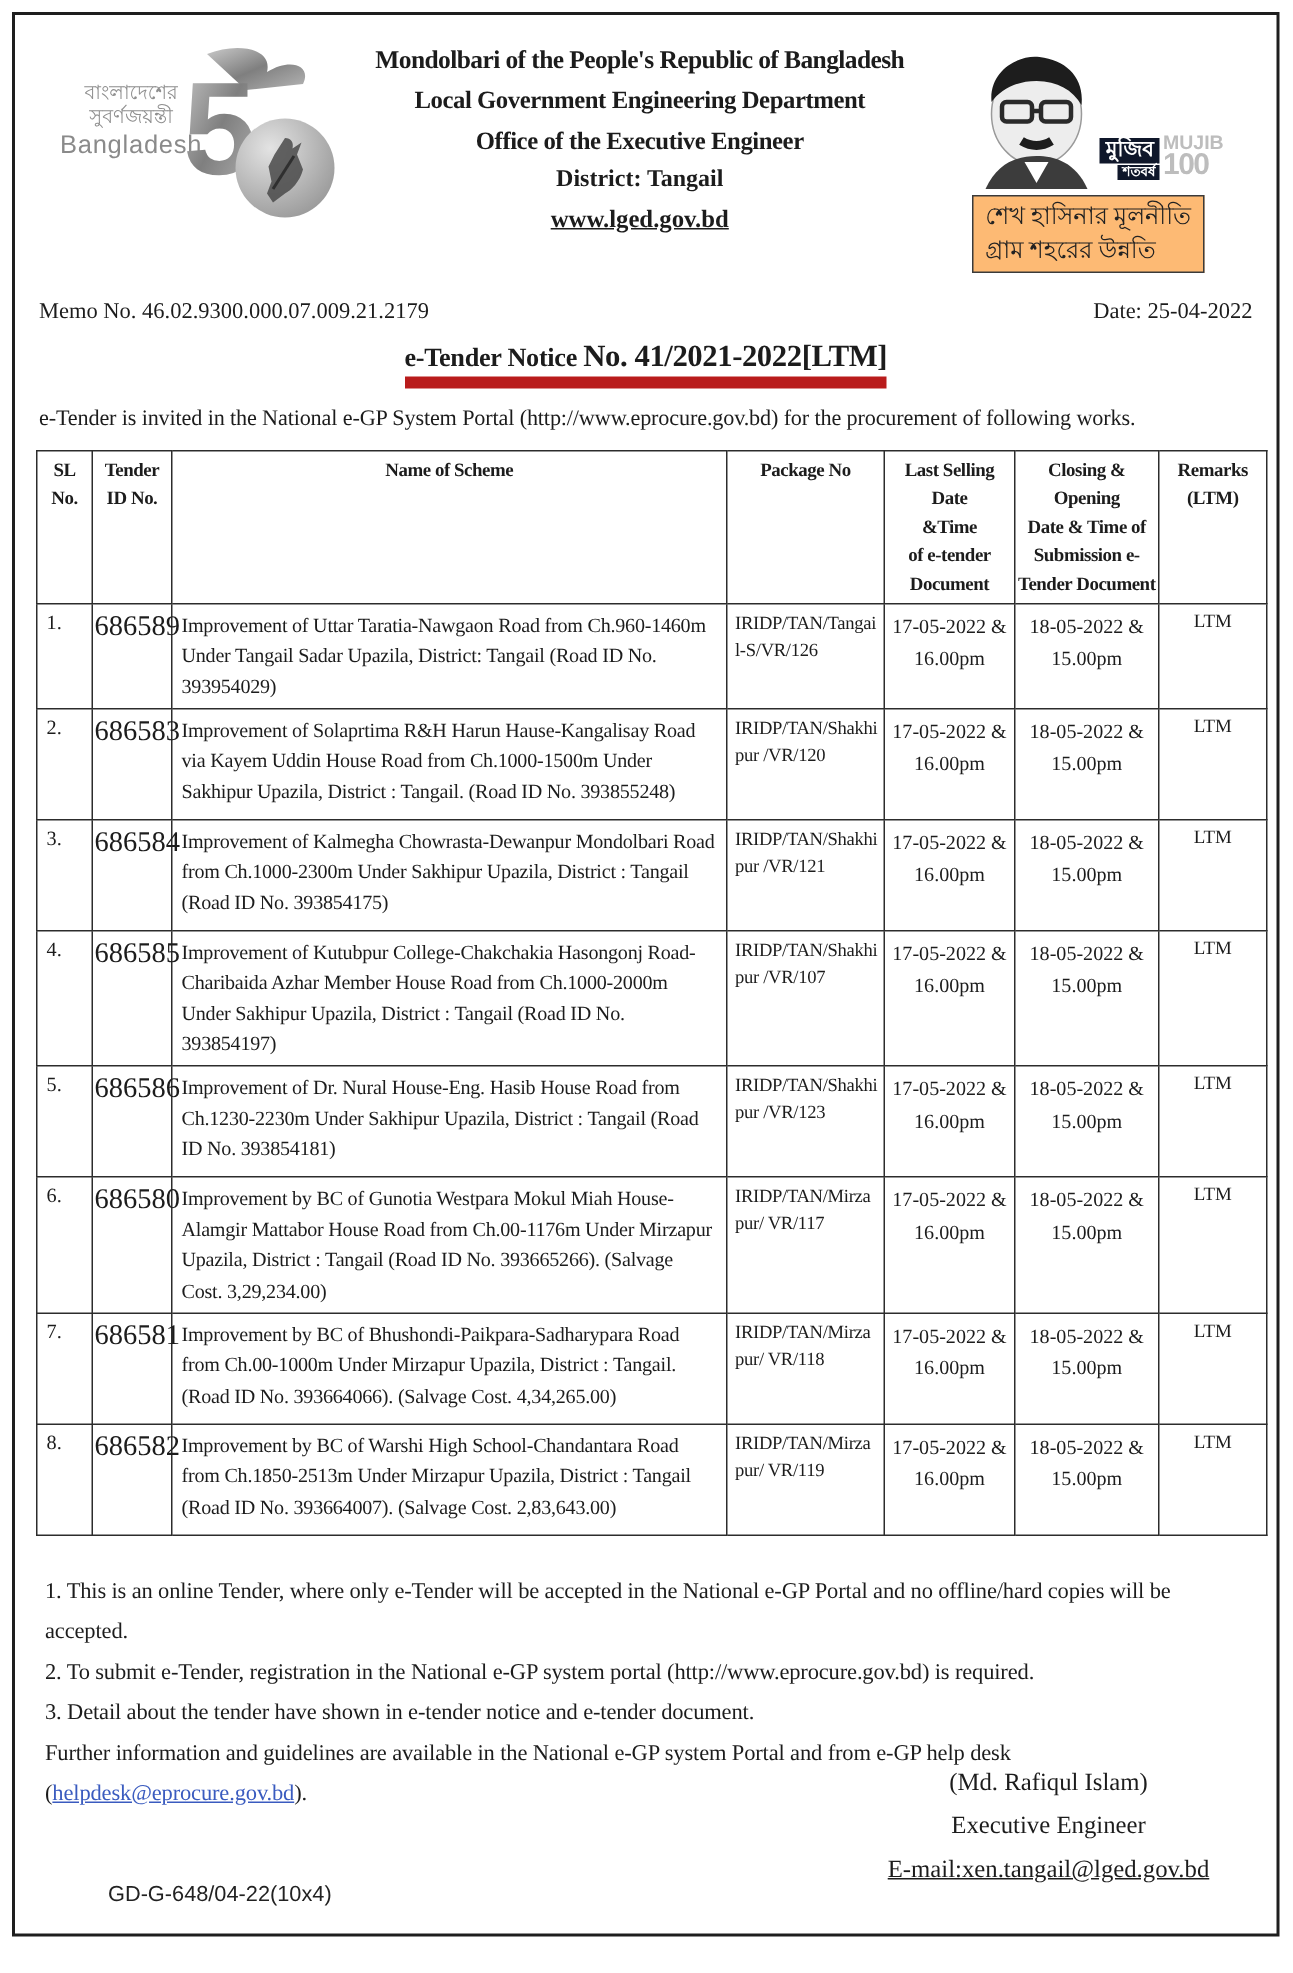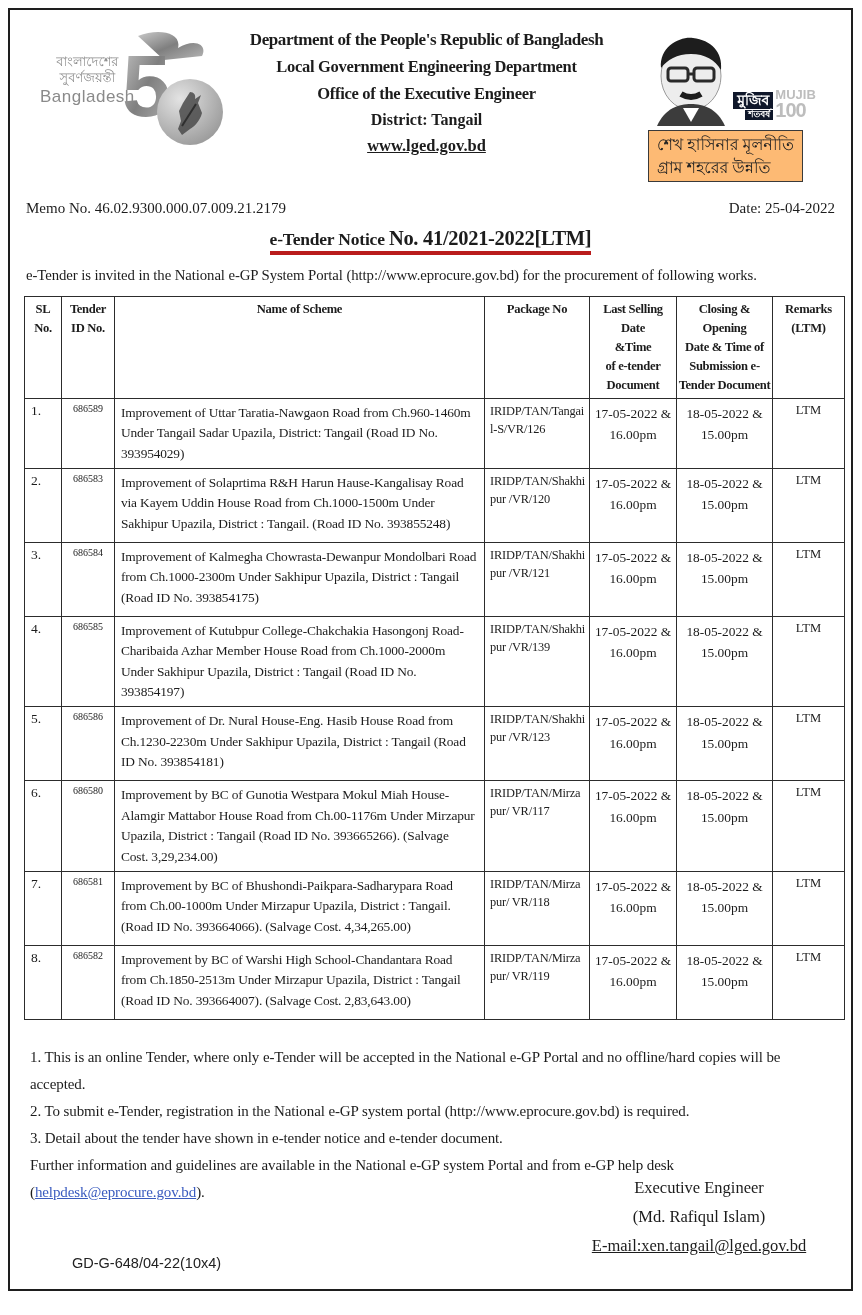--- a/index.html
+++ b/index.html
@@ -39,33 +39,33 @@
            font-size:13px; line-height:.95; margin-left:2px; text-align:left;margin-top:36px; }
   .mj-en .n { font-size:20px; letter-spacing:-1px; }
   .slogan-box {
     border:1.5px solid #3a3a3a; text-align:left; padding:2px 8px; margin-top:4px;
     font-size:16px; line-height:1.45; color:#222; background:#fdba74; white-space:nowrap;
   }
   
   .memo-row { display:flex; justify-content:space-between; padding:14px 16px 0 16px; font-size:15px; }
   
   .notice-title { text-align:center; margin-top:10px; }
-  .notice-title .inner { display:inline-block; border-bottom:4px solid #b91c1c; padding-bottom:1px; font-weight:bold; }
+  .notice-title .inner { display:inline-block; border-bottom:8px solid #b91c1c; padding-bottom:1px; font-weight:bold; }
   .notice-title .pfx { font-size:17.5px; letter-spacing:-0.2px; }
   .notice-title .num { font-size:20.5px; letter-spacing:-0.3px; }
   .intro { padding:12px 16px 0 16px; font-size:14.8px; letter-spacing:-0.1px; }
   
   table.tender { border-collapse:collapse; margin:12px auto 0 14px; table-layout:fixed; width:820px; }
   table.tender th, table.tender td { border:1.8px solid #2c2c2c; vertical-align:top; }
   table.tender th {
     font-size:12.6px; font-weight:bold; text-align:center; padding:3px 1px;
     letter-spacing:-0.3px; white-space:pre-line; line-height:1.5; vertical-align:top;
   }
   td.c-sl { font-size:13.5px; padding:4px 2px 2px 6px; }
-  td.c-id { font-size:10px; text-align:center; padding:4px 1px; }
+  td.c-id { font-size:19px; text-align:center; padding:4px 1px; }
   td.c-scheme { font-size:13.4px; padding:4px 5px 4px 6px; line-height:1.52; letter-spacing:-0.15px; }
   td.c-pkg { font-size:12.4px; padding:4px 3px 2px 5px; line-height:1.45; overflow-wrap:anywhere; letter-spacing:-0.2px; }
   td.c-sell, td.c-close { font-size:13.4px; text-align:center; padding:4px 2px; white-space:pre-line; line-height:1.6; }
   td.c-rem { font-size:12.6px; text-align:center; padding:4px 8px; }
   tr.tall td { height:74px; }
   tr.short td { height:56px; }
   
   .notes { padding:24px 18px 0 20px; font-size:15px; line-height:1.8; letter-spacing:-0.1px; }
   .notes a { color:#3a5bbf; text-decoration:underline; }
   
@@ -106,21 +106,21 @@
         </defs>
         <path d="M14,6 C34,-2 58,2 54,18 C70,8 84,14 78,26 L40,30 Z" fill="url(#g5)"></path>
         <text x="-2" y="86" font-family="Liberation Sans, sans-serif" font-size="88" font-weight="bold" fill="url(#g5)">5</text>
         <circle cx="66" cy="82" r="33" fill="url(#g0)"></circle>
         <path d="M66,62 c4,0 6,3 5,7 l6,-4 -3,8 4,10 c-2,8 -8,14 -12,16 l-8,6 -4,-6 3,-8 -2,-10 4,-8 z" fill="#4a4a4a" opacity="0.85"></path>
         <path d="M58,96 l14,-22" stroke="#2f2f2f" stroke-width="2" fill="none"></path>
       </svg>
     </div>
 
     <div class="center-head">
-      <div class="l1">Department of the People's Republic of Bangladesh</div>
+      <div class="l1">Mondolbari of the People's Republic of Bangladesh</div>
       <div class="l2">Local Government Engineering Department</div>
       <div class="l3">Office of the Executive Engineer</div>
       <div class="l4">District: Tangail</div>
       <div class="web"><a href="#">www.lged.gov.bd</a></div>
     </div>
 
     <div class="mujib">
       <div class="mujib-top">
         <svg width="112" height="96" viewBox="0 0 112 96">
           <ellipse cx="56" cy="46" rx="30" ry="34" fill="#ededed" stroke="#9a9a9a" stroke-width="1"></ellipse>
@@ -224,21 +224,21 @@
         <td class="c-sell">17-05-2022  &amp;
 16.00pm</td>
         <td class="c-close">18-05-2022 &amp;
 15.00pm</td>
         <td class="c-rem">LTM</td>
       </tr>
       <tr class="tall">
         <td class="c-sl">4.</td>
         <td class="c-id">686585</td>
         <td class="c-scheme">Improvement of Kutubpur College-Chakchakia Hasongonj Road-Charibaida Azhar Member House Road from Ch.1000-2000m Under Sakhipur Upazila, District : Tangail (Road ID No. 393854197)</td>
-        <td class="c-pkg">IRIDP/TAN/Shakhipur /VR/139</td>
+        <td class="c-pkg">IRIDP/TAN/Shakhipur /VR/107</td>
         <td class="c-sell">17-05-2022  &amp;
 16.00pm</td>
         <td class="c-close">18-05-2022 &amp;
 15.00pm</td>
         <td class="c-rem">LTM</td>
       </tr>
       <tr class="tall">
         <td class="c-sl">5.</td>
         <td class="c-id">686586</td>
         <td class="c-scheme">Improvement of Dr. Nural House-Eng. Hasib House Road from Ch.1230-2230m Under Sakhipur Upazila, District : Tangail (Road ID No. 393854181)</td>
@@ -288,20 +288,20 @@
   <div class="notes">
     <div>1. This is an online Tender, where only e-Tender will be accepted in the National e-GP Portal and no offline/hard copies will be accepted.</div>
     <div>2. To submit e-Tender, registration in the National e-GP system portal (http://www.eprocure.gov.bd) is required.</div>
     <div>3. Detail about the tender have shown in e-tender notice and e-tender document.</div>
     <div>
       <span>Further information and guidelines are available in the National e-GP system Portal and from e-GP help desk (</span><a href="#">helpdesk@eprocure.gov.bd</a><span>).</span>
     </div>
   </div>
 
   <div class="signature">
+    <div>(Md. Rafiqul Islam)</div>
     <div>Executive Engineer</div>
-    <div>(Md. Rafiqul Islam)</div>
     <div><a href="#">E-mail:xen.tangail@lged.gov.bd</a></div>
   </div>
 
   <div class="footer-code">GD-G-648/04-22(10x4)</div>
 
 </div>
 
 </body></html>

